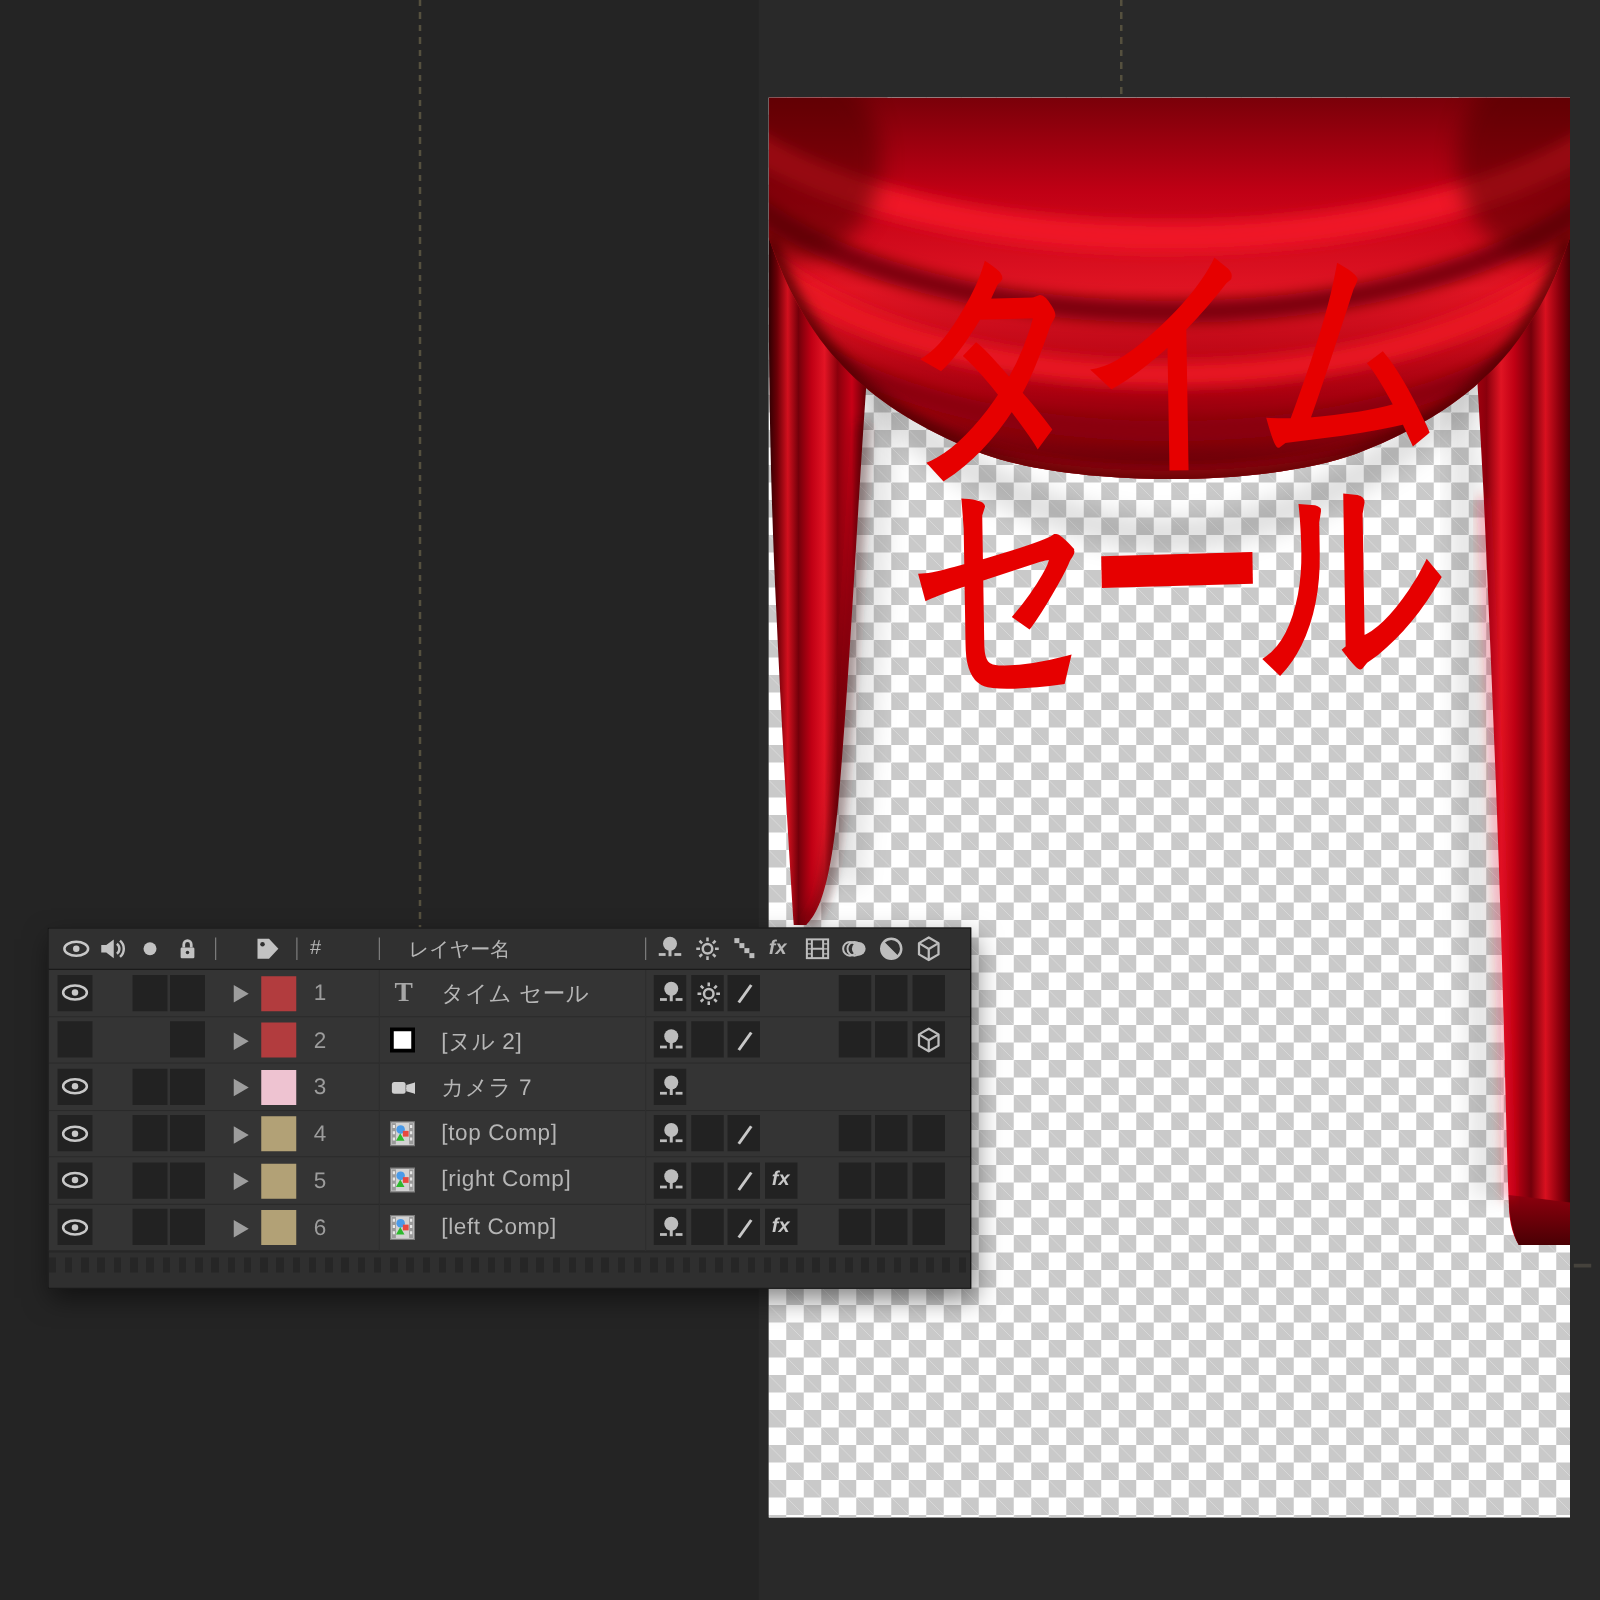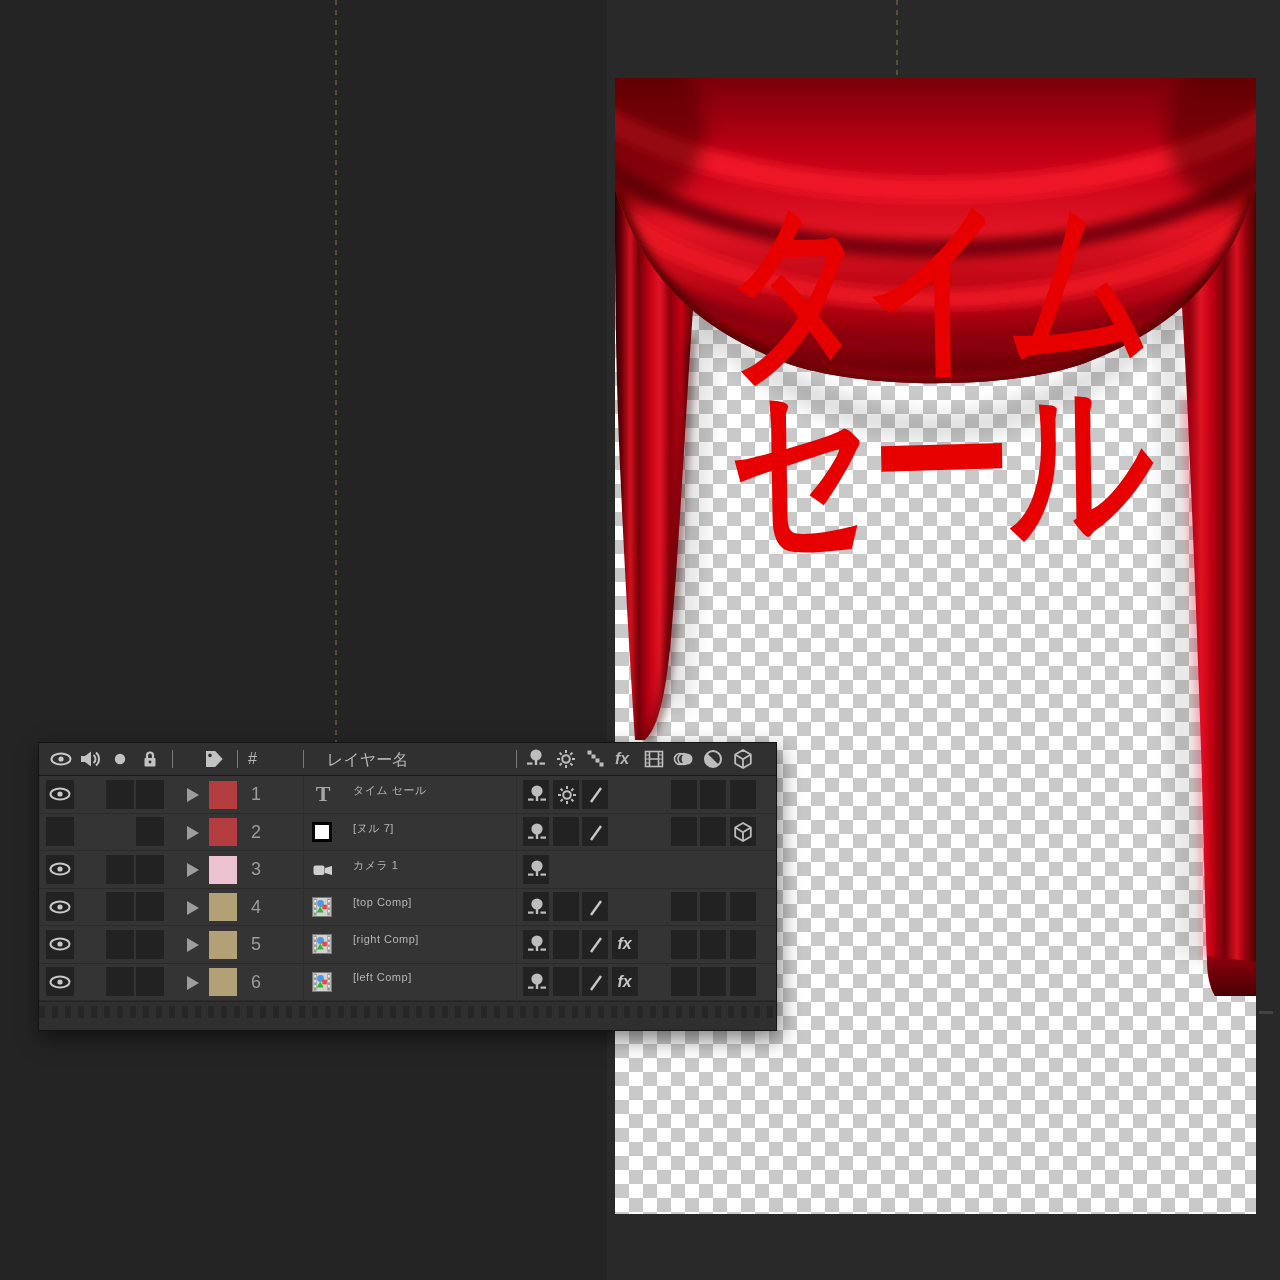--- a/index.html
+++ b/index.html
@@ -54,21 +54,21 @@
   .cell svg,.sw svg{position:absolute;left:50%;top:50%;transform:translate(-50%,-50%);}
   .tri{position:absolute;left:148px;top:12px;width:0;height:0;border-left:12px solid #9d9d9d;
        border-top:7px solid transparent;border-bottom:7px solid transparent;}
   .label-chip{position:absolute;left:170px;top:4.5px;width:28px;height:28px;}
   .l-red{background:var(--label-red)}.l-pink{background:var(--label-pink)}.l-tan{background:var(--label-tan)}
   .rownum{position:absolute;left:212px;top:8px;color:var(--num-gray);font-size:18px;}
   .name-icon{position:absolute;left:268px;top:3px;width:32px;height:32px;}
   .name-icon svg{position:absolute;left:50%;top:50%;transform:translate(-50%,-50%);}
   .t-glyph{position:absolute;left:50%;top:50%;transform:translate(-50%,-54%);
     font-family:"Liberation Serif","DejaVu Serif",serif;font-weight:bold;font-size:22px;color:#a6a6a6;}
-  .lname{position:absolute;left:314px;top:7px;color:var(--text-gray);font-size:11px;letter-spacing:.5px;}
+  .lname{position:absolute;left:314px;top:7px;color:var(--text-gray);font-size:18px;letter-spacing:.5px;}
   .fxtxt{color:#c8c8c8;font-style:italic;font-size:16px;font-weight:bold;
     position:absolute;left:50%;top:50%;transform:translate(-50%,-52%);}
   .vsep{position:absolute;top:33px;width:1px;height:225px;background:#2e2e2e;}
   #empty-strip{position:absolute;left:0;top:258px;width:100%;height:29px;background:var(--empty-bg);
     border-top:1px solid #262626;box-sizing:border-box;}
   #empty-strip .dots{position:absolute;left:0;top:4px;width:100%;height:12px;
     background-image:repeating-linear-gradient(90deg,rgba(0,0,0,.20) 0 6px,transparent 6px 13px);}
 </style>
 </head>
 <body>
@@ -333,21 +333,21 @@
       <div class="cell c-video"></div>
       <div class="cell c-lock"></div>
       <div class="tri"></div>
       <div class="label-chip l-red"></div>
       <div class="rownum">2</div>
       <div class="name-icon">
           <svg width="26" height="26">
             <use href="#i-null"></use>
           </svg>
         </div>
-      <div class="lname">[ヌル 7]</div>
+      <div class="lname">[ヌル 2]</div>
       <div class="sw s1">
           <svg width="22" height="22">
             <use href="#i-shy"></use>
           </svg>
         </div>
       <div class="sw s2"></div>
       <div class="sw s3">
           <svg width="22" height="22">
             <use href="#i-slash"></use>
           </svg>
@@ -370,21 +370,21 @@
       <div class="cell c-solo"></div>
       <div class="cell c-lock"></div>
       <div class="tri"></div>
       <div class="label-chip l-pink"></div>
       <div class="rownum">3</div>
       <div class="name-icon">
           <svg width="24" height="24">
             <use href="#i-camera"></use>
           </svg>
         </div>
-      <div class="lname">カメラ 1</div>
+      <div class="lname">カメラ 7</div>
       <div class="sw s1">
           <svg width="22" height="22">
             <use href="#i-shy"></use>
           </svg>
         </div>
     </div>
 
     <div class="layer-row">
       <div class="cell c-video">
           <svg width="24" height="24">

